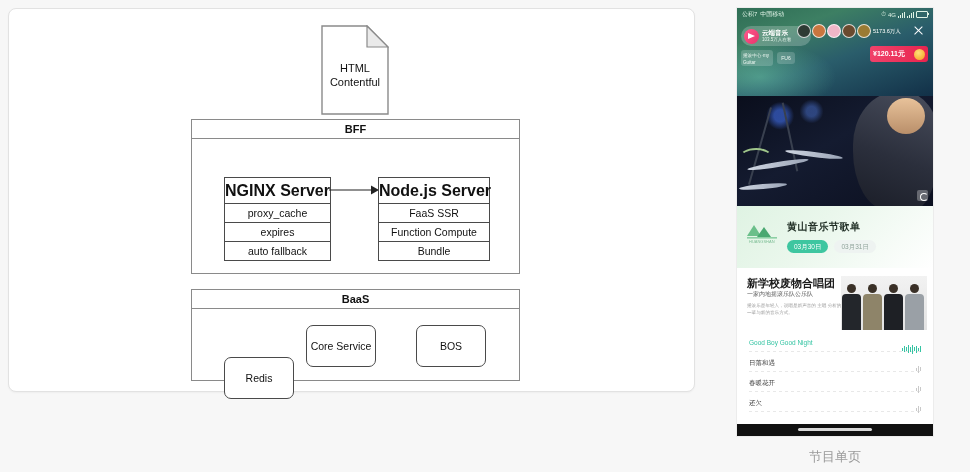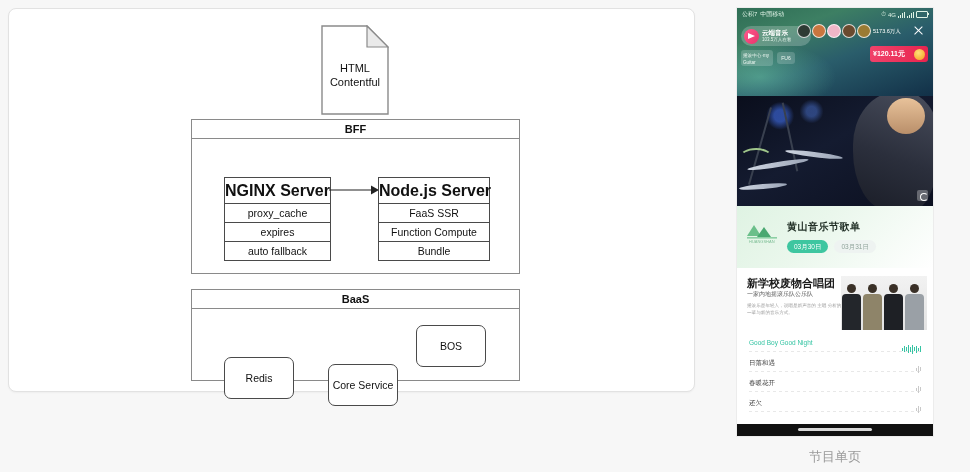--- a/index.html
+++ b/index.html
@@ -62,21 +62,21 @@
   #flow-arrow{position:absolute;left:137px;top:44px;width:50px;height:14px;}
 
   
   .pill{
     position:absolute;top:16px;width:68px;height:40px;
     border:1px solid #4a4a4a;border-radius:7px;background:#fff;
     display:flex;align-items:center;justify-content:center;
     font-size:10.5px;color:#111;text-align:center;line-height:13px;
   }
   #pill-0{left:32px;margin-top:32px;}
-  #pill-1{left:136px;margin-top:39px;}
+  #pill-1{left:114px;}
   #pill-2{left:224px;}
 
   
   #phone-panel{
     position:absolute;left:710px;top:8px;width:250px;height:456px;
     background:#f7f7f7;
   }
   #phone-frame{
     position:absolute;left:27px;top:0px;width:196px;height:428px;
     background:#ffffff;overflow:hidden;

